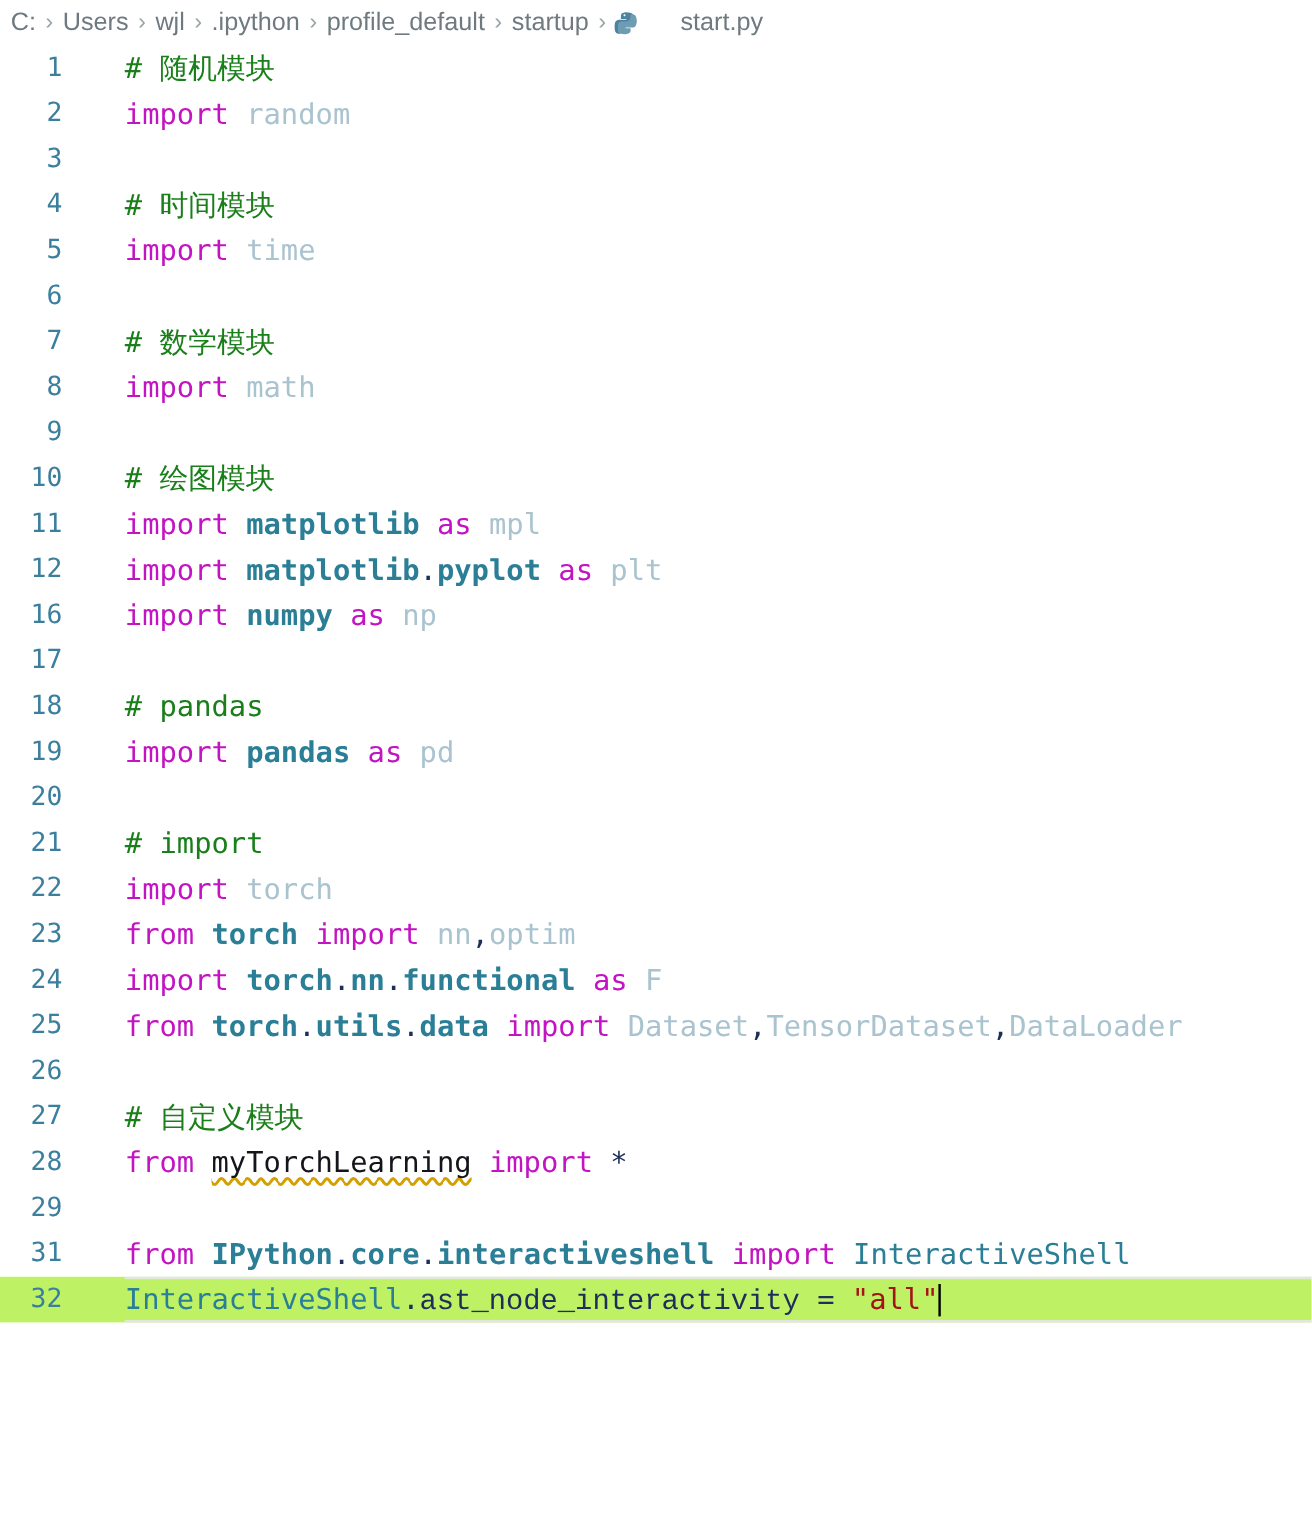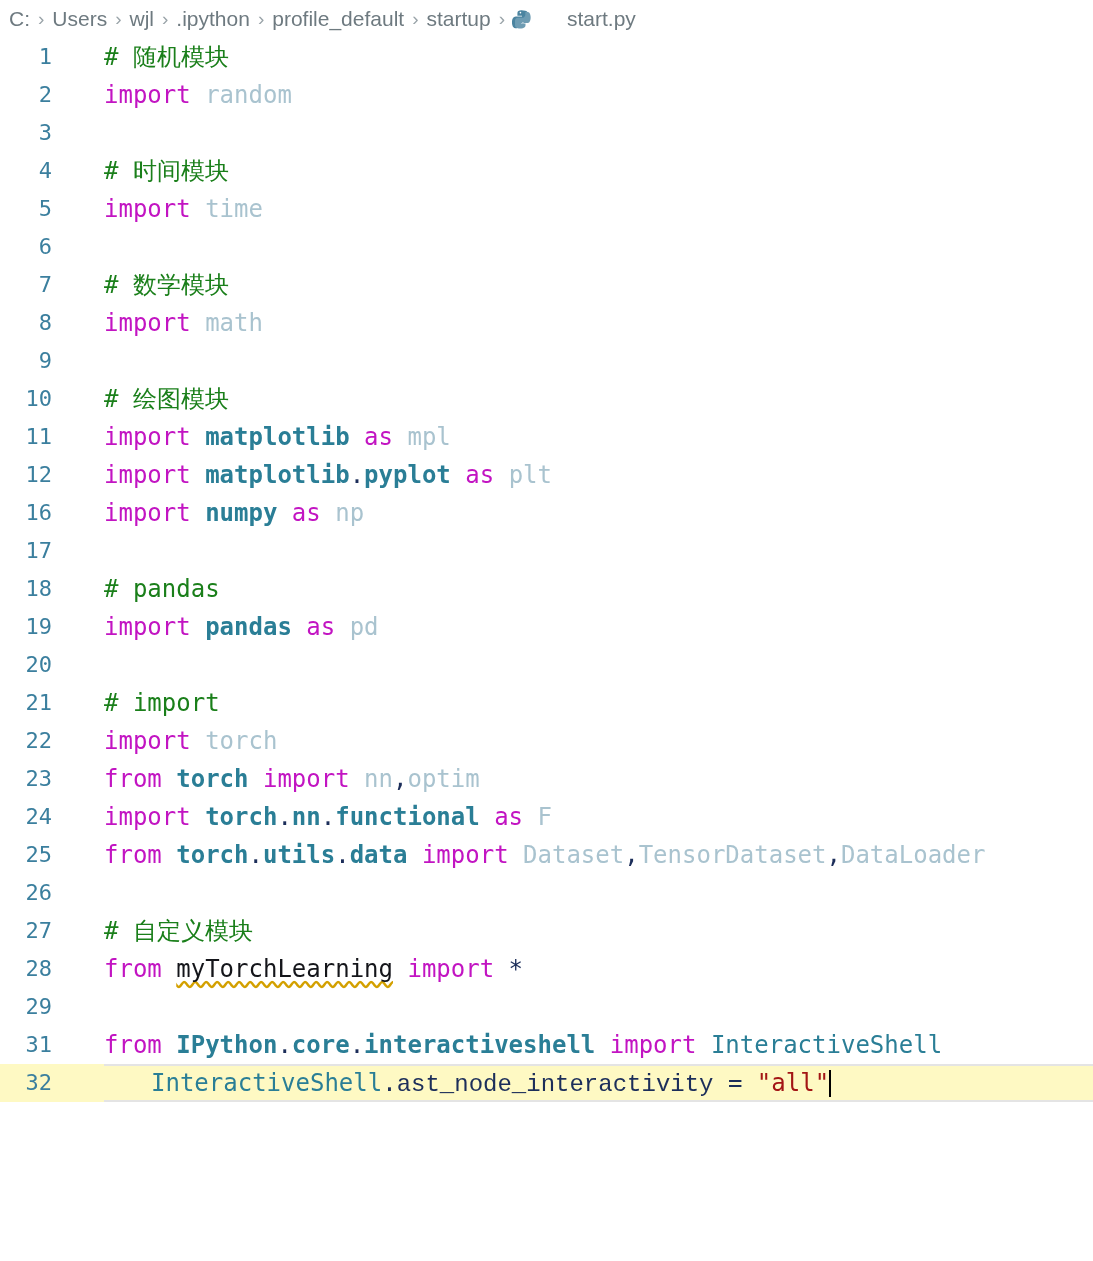--- a/index.html
+++ b/index.html
@@ -92,22 +92,21 @@
   .t-op       { color: #1c2e5a; }
   .t-warn {
     color: #14151a;
     text-decoration: underline wavy #d3a000;
     text-decoration-skip-ink: none;
     text-underline-offset: 4px;
   }
 
   
   .code-line.active {
-    background: #fef9c3;
-    gap: 47px;
+    background: #bef264;
   }
   .active-box {
     position: absolute;
     left: 104px;
     right: 0;
     top: 0;
     bottom: 0;
     border-top: 2px solid #e4e4e4;
     border-bottom: 2px solid #e4e4e4;
     pointer-events: none;

